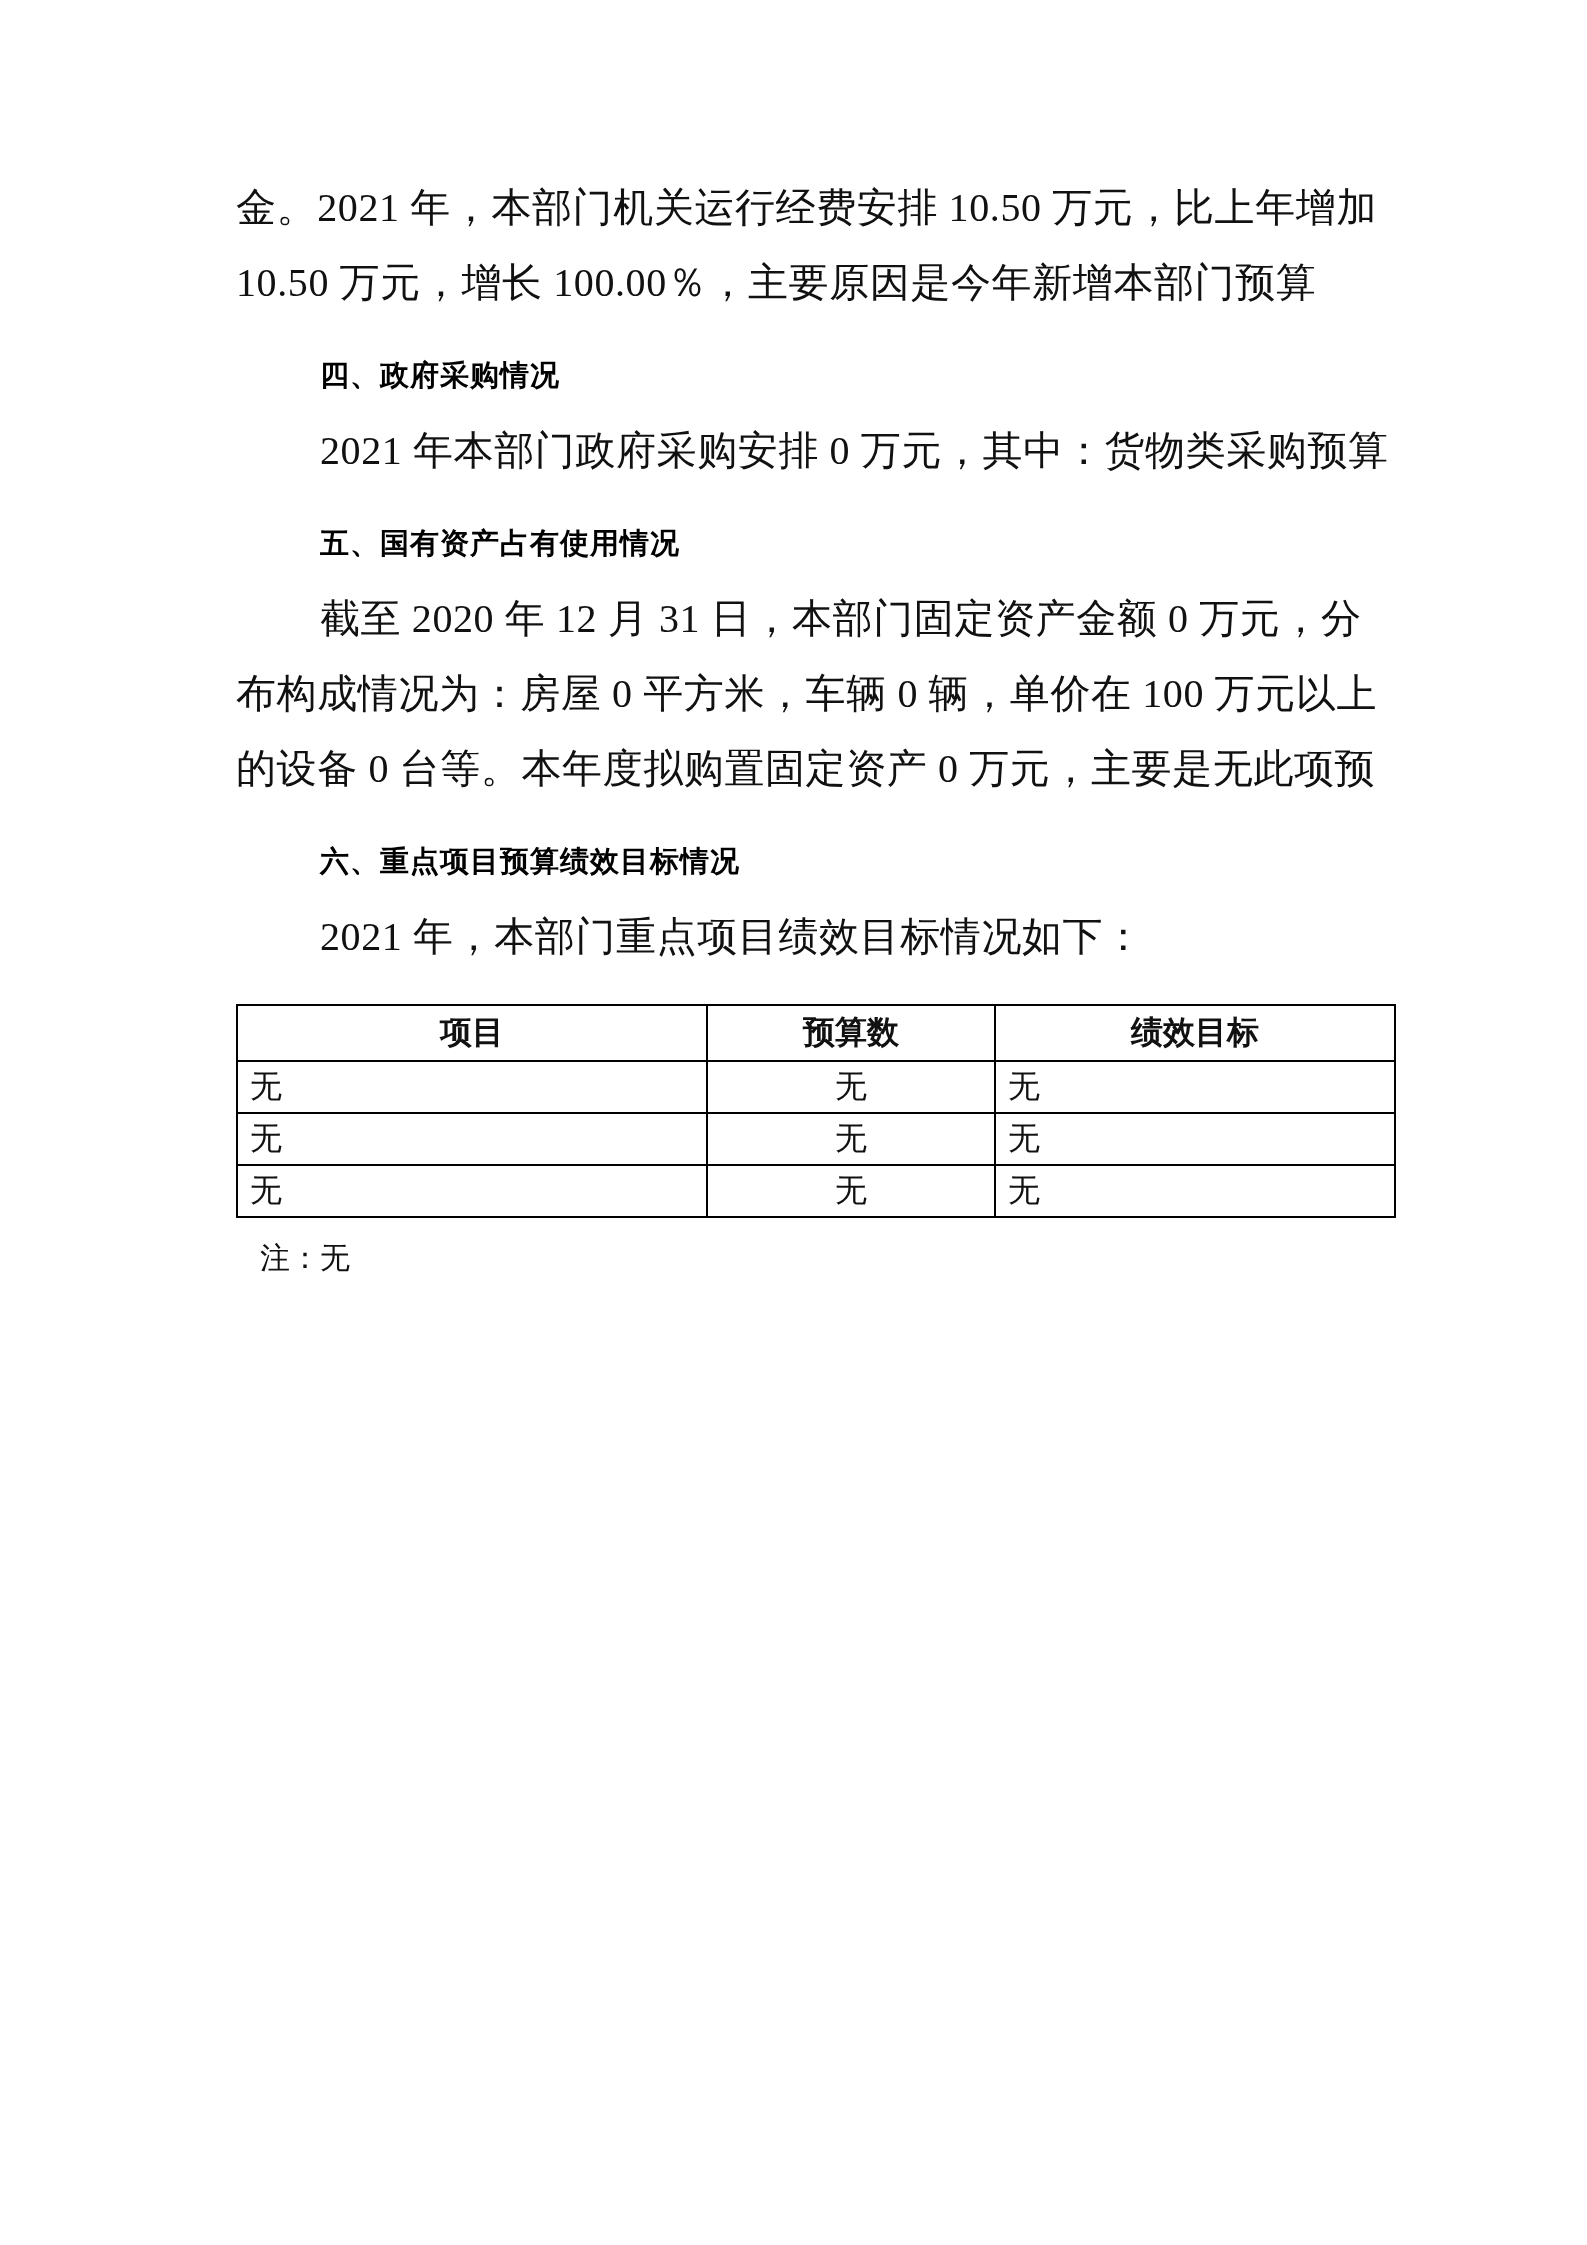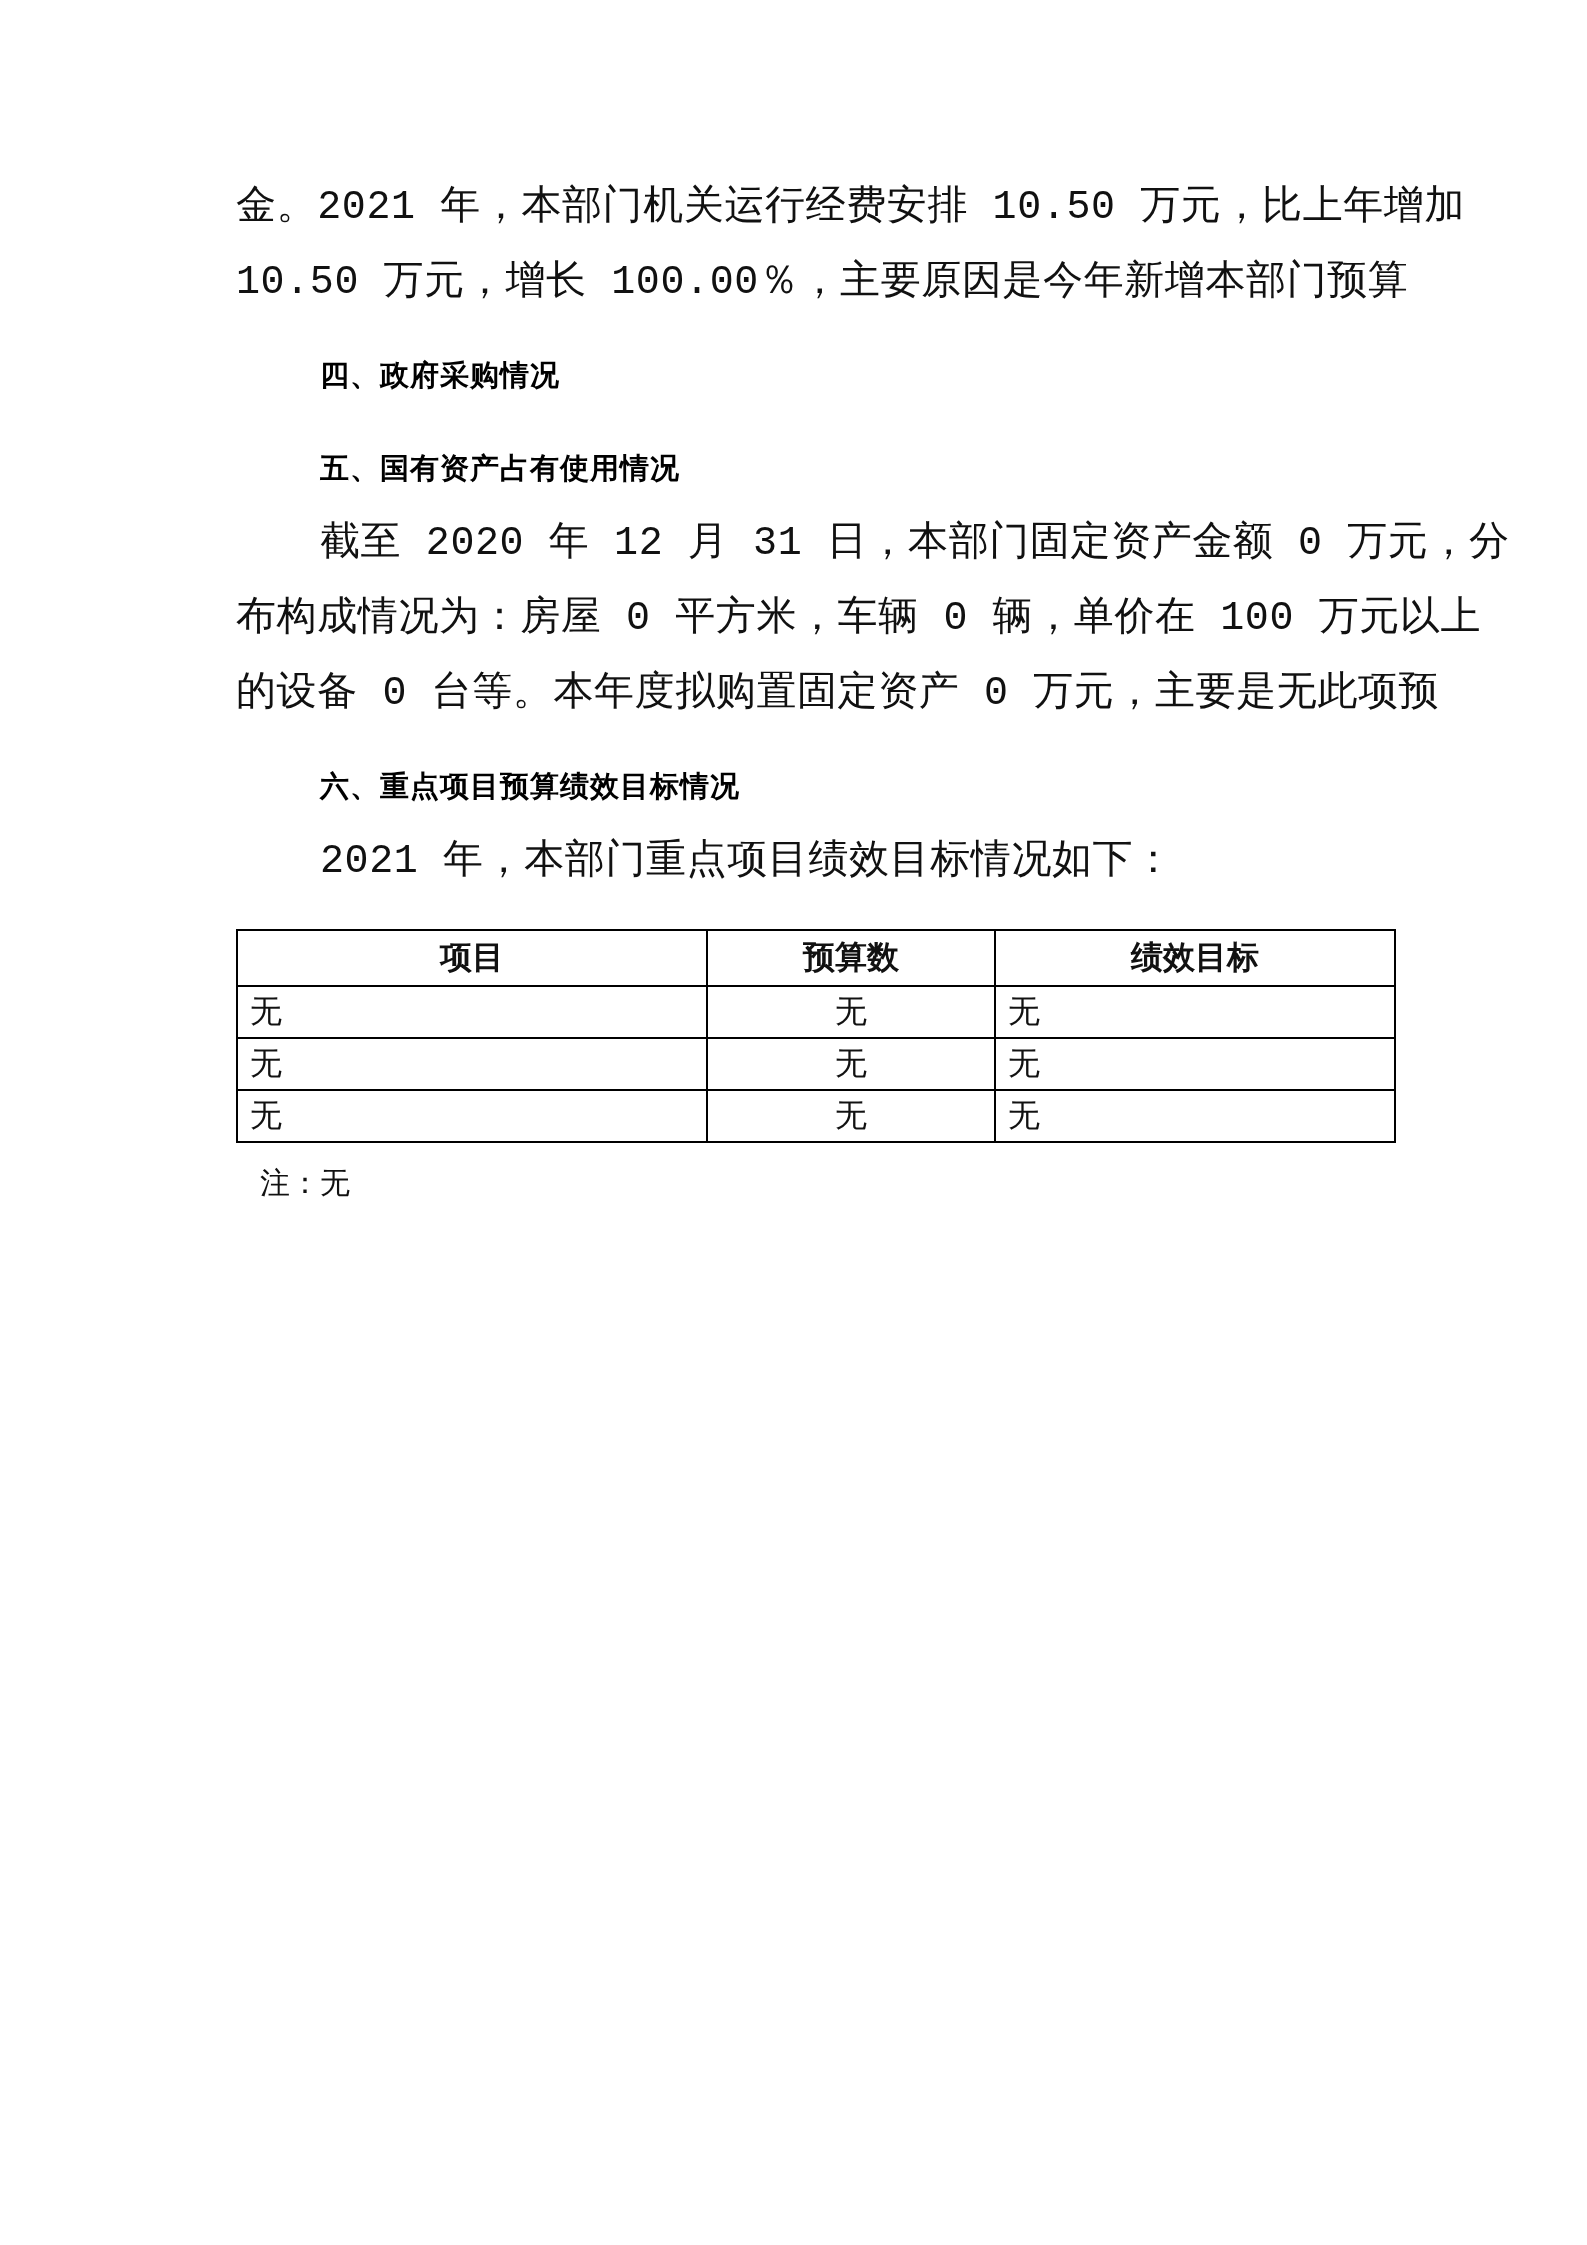--- a/index.html
+++ b/index.html
@@ -20,21 +20,21 @@
     box-sizing: border-box;
   }
   .content {
     position: absolute;
     left: 236px;
     top: 170px;
     width: 1115px;
   }
   
   .para {
-    font-family: Liberation Mono, monospace;
+    font-family: Liberation Serif, serif;
     font-size: 40px;
     line-height: 75px;
     letter-spacing: 0.6px;
     text-align: justify;
     text-justify: inter-ideograph;
     margin: 0;
     color: #111111;
   }
   .para-line {
     display: block;
@@ -117,20 +117,21 @@
     <div class="para">
       <span class="para-line">金。2021 年，本部门机关运行经费安排 10.50 万元，比上年增加</span>
       <span class="para-line">10.50 万元，增长 100.00％，主要原因是今年新增本部门预算</span>
     </div>
 
     <div class="gap-sm"></div>
 
     <div class="heading">四、政府采购情况</div>
 
     <div class="para">
+      <span class="para-line indent-2">2021 年本部门政府采购安排 0 万元，其中：货物类采购预算</span>
     </div>
 
     <div class="gap-sm"></div>
 
     <div class="heading">五、国有资产占有使用情况</div>
 
     <div class="para">
       <span class="para-line indent-2">截至 2020 年 12 月 31 日，本部门固定资产金额 0 万元，分</span>
       <span class="para-line">布构成情况为：房屋 0 平方米，车辆 0 辆，单价在 100 万元以上</span>
       <span class="para-line">的设备 0 台等。本年度拟购置固定资产 0 万元，主要是无此项预</span>

